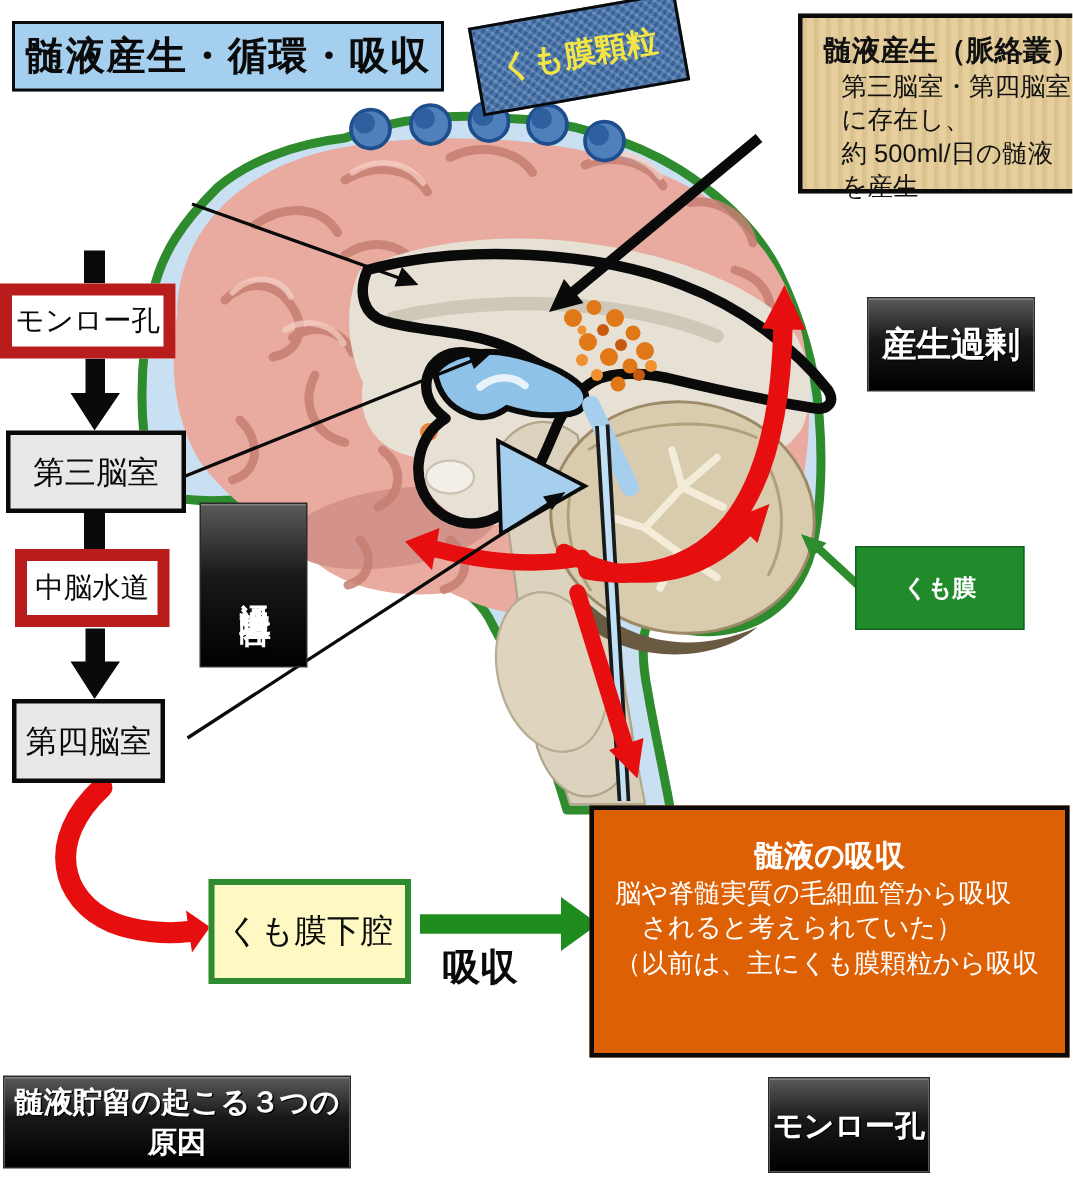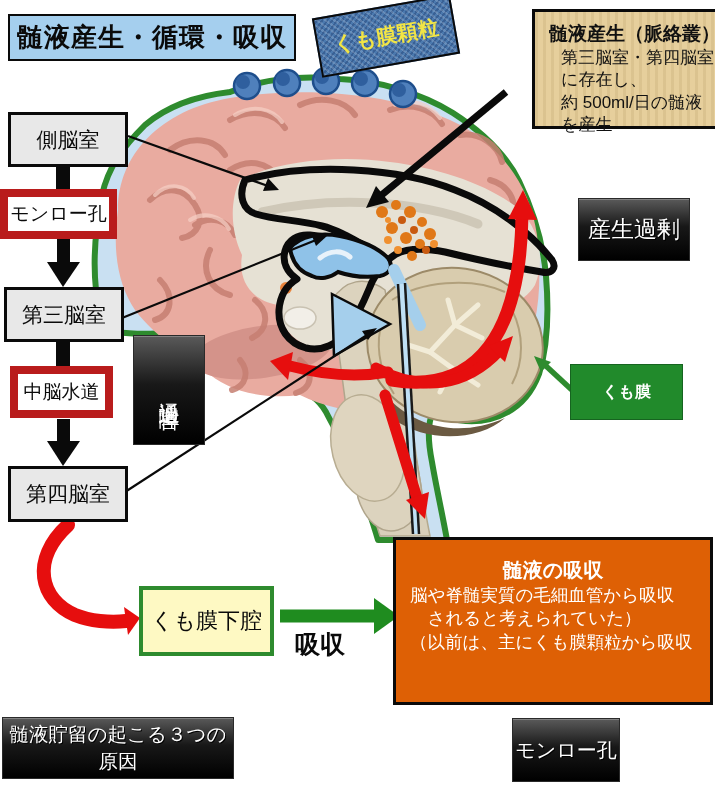--- a/index.html
+++ b/index.html
@@ -19,21 +19,21 @@
        background:#E6CF9C;
        background-image:repeating-linear-gradient(90deg,rgba(120,90,30,.10) 0 3px,transparent 3px 8px);
        border:3px solid #0a0a0a;display:block;color:#111;}
   .parchment .hdr{margin-top:9px;text-align:center;font-size:19px;font-weight:bold;}
   .parchment .bl{font-size:17px;line-height:1.32;text-align:left;padding:0 0 0 26px;}
   .parchment .bl:first-of-type{margin-top:6px;}
   .flowbox{color:#0a0a0a;}
   .flow-major{background:#E8E8E8;border:3px solid #0a0a0a;font-size:21px;}
   .flow-minor{background:#ffffff;border:8px solid #b91c1c;font-size:19px;}
   .tag{background:linear-gradient(180deg,#5a5a5a 0%,#181818 45%,#000 100%);
-       border:1px solid #2a2a2a;color:#fff;font-weight:normal;text-shadow:1px 1px 0 #000;
+       border:1px solid #2a2a2a;color:#fff;font-weight:bold;text-shadow:1px 1px 0 #000;
        box-shadow:inset 0 1px 0 rgba(255,255,255,.25);}
   .tag-vertical{left:133px;top:335px;width:72px;height:110px;font-size:21px;
        writing-mode:vertical-rl;text-orientation:upright;letter-spacing:2px;}
   .tag-over{left:578px;top:198px;width:112px;height:63px;font-size:23px;}
   .green-box{left:570px;top:364px;width:113px;height:56px;background:#218A2B;border:1px solid #166420;
        color:#fff;font-size:16px;font-weight:bold;}
   .sub-box{left:139px;top:586px;width:135px;height:70px;background:#fef9c3;border:4px solid #2E8B2E;
        font-size:22px;color:#0a0a0a;}
   .absorb-lbl{left:284px;top:628px;width:72px;height:32px;font-size:25px;font-weight:900;color:#0a0a0a;}
   .orange-box{left:393px;top:537px;width:320px;height:168px;background:#DE6005;border:3px solid #0a0a0a;
@@ -245,25 +245,24 @@
   <div class="lbl denim">くも膜顆粒</div>
 
   <div class="lbl parchment">
     <div class="hdr">髄液産生（脈絡叢）</div>
     <div class="bl">第三脳室・第四脳室</div>
     <div class="bl">に存在し、</div>
     <div class="bl">約 500ml/日の髄液</div>
     <div class="bl">を産生</div>
   </div>
 
-  <div class="lbl flowbox flow-major" style="left:8px;top:112px;width:120px;height:55px;">側脳室</div>
   <div class="lbl flowbox flow-minor" style="left:0px;top:189px;width:117px;height:50px;">モンロー孔</div>
   <div class="lbl flowbox flow-major" style="left:4px;top:287px;width:120px;height:55px;">第三脳室</div>
   <div class="lbl flowbox flow-minor" style="left:10px;top:366px;width:103px;height:52px;">中脳水道</div>
-  <div class="lbl flowbox flow-major" style="left:8px;top:466px;width:120px;height:56px;">第四脳室</div>
+  <div class="lbl flowbox flow-major" style="left:8px;top:466px;width:102px;height:56px;">第四脳室</div>
 
   <div class="lbl tag tag-vertical">通過障害</div>
   <div class="lbl tag tag-over">産生過剰</div>
 
   <div class="lbl green-box">くも膜</div>
 
   <div class="lbl sub-box">くも膜下腔</div>
   <div class="lbl absorb-lbl">吸収</div>
 
   <div class="lbl orange-box">

